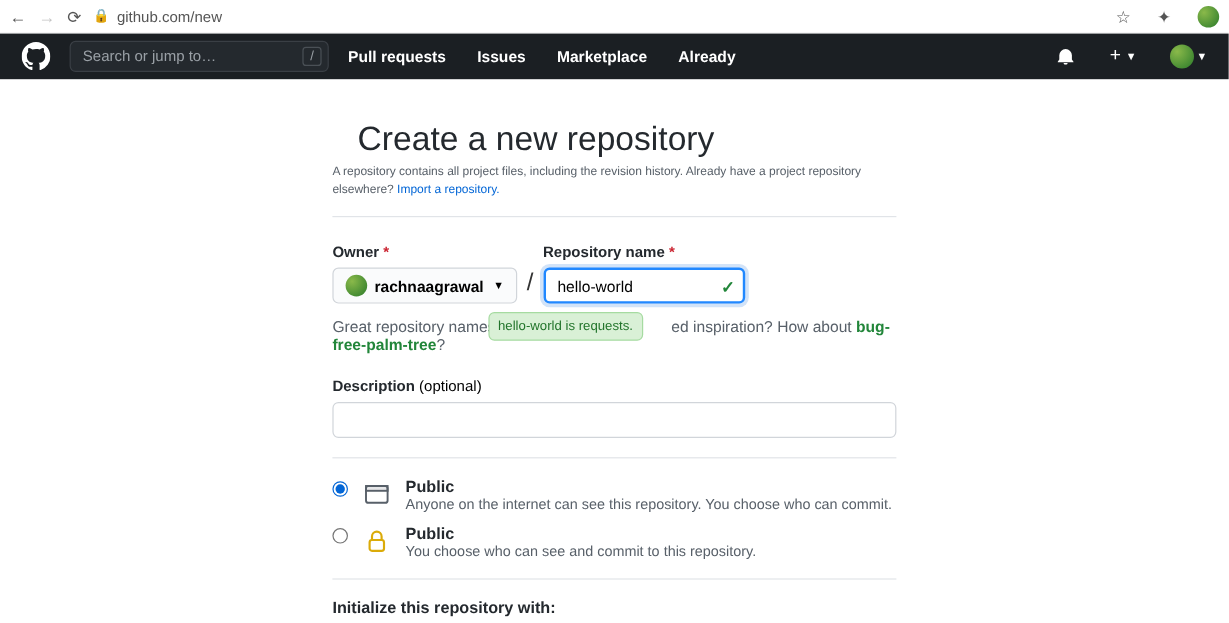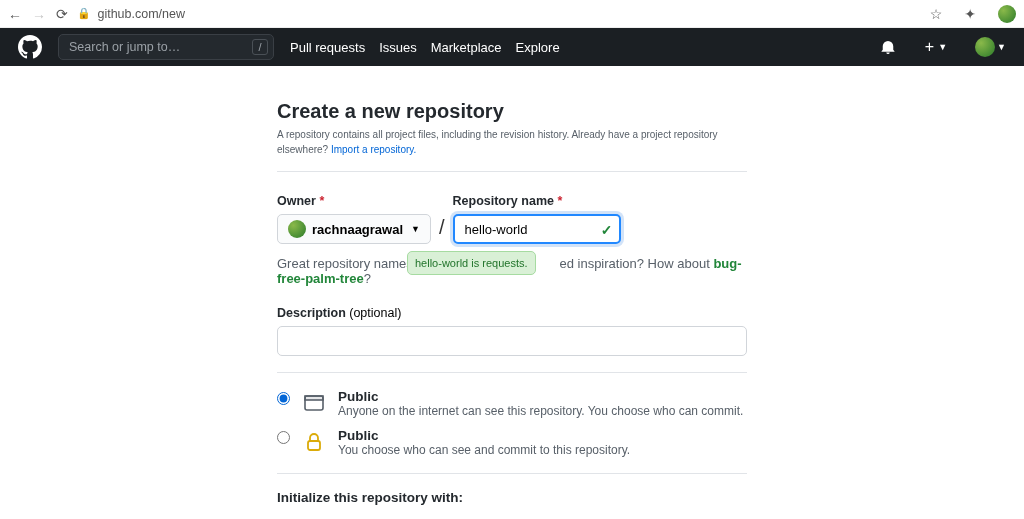--- a/index.html
+++ b/index.html
@@ -12,31 +12,31 @@
   .chrome .spacer { flex:1; }
   .chrome .right-ico { font-size:14px; color:#555; margin-left:12px; cursor:pointer; }
   .chrome .avatar { width:18px; height:18px; border-radius:50%; background: radial-gradient(circle at 30% 30%, #8ab94a, #2a7a2a); }
   
   .gh-header { display:flex; align-items:center; height:38px; background:#1b1f23; color:#fff; padding:0 18px; gap:16px; font-size:13px; }
   .gh-logo { width:24px; height:24px; fill:#fff; cursor:pointer; }
   .gh-search { position:relative; }
   .gh-search input { width:216px; height:26px; background:#24292e; border:1px solid #3a3f45; border-radius:5px; padding:0 28px 0 10px; color:#bbb; font-size:12.5px; outline:none; }
   .gh-search input::placeholder { color:#9aa0a6; }
   .gh-search .slash { position:absolute; right:6px; top:50%; transform:translateY(-50%); width:16px; height:16px; border:1px solid #4a5056; border-radius:3px; font-size:11px; color:#9aa0a6; display:flex; align-items:center; justify-content:center; }
-  .gh-nav { display:flex; gap:14px; font-weight:400; }
+  .gh-nav { display:flex; gap:26px; font-weight:700; }
   .gh-nav span { cursor:pointer; }
   .gh-header .grow { flex:1; }
   .gh-ico { color:#fff; cursor:pointer; display:inline-flex; align-items:center; }
   .gh-ico svg { width:14px; height:14px; fill:#fff; }
   .gh-plus { display:inline-flex; align-items:center; gap:2px; }
   .gh-avatar { width:20px; height:20px; border-radius:50%; background: radial-gradient(circle at 30% 30%, #8ab94a, #2a7a2a); }
   .caret { font-size:9px; margin-left:2px; }
   
   .container { width:470px; margin:34px auto 0; }
-  h1 { font-size:20px; font-weight:700; margin-bottom:4px; }
+  h1 { font-size:28px; font-weight:400; margin-bottom:4px;margin-left:21px; }
   .subhead { font-size:10px; color:#586069; line-height:1.5; }
   .subhead a { color:#0366d6; text-decoration:none; }
   hr.section { border:none; border-top:1px solid #e1e4e8; margin:14px 0 22px; }
   hr.thin { border:none; border-top:1px solid #e1e4e8; margin:16px 0; }
   .row { display:flex; align-items:flex-start; gap:0; }
   .col { display:flex; flex-direction:column; }
   .label { font-size:12.5px; font-weight:600; margin-bottom:6px; }
   .req { color:#cb2431; }
   .owner-btn { display:inline-flex; align-items:center; gap:6px; height:30px; padding:0 10px; background:#fafbfc; border:1px solid #d1d5da; border-radius:5px; font-size:13px; font-weight:600; cursor:pointer; }
   .owner-btn .mini-av { width:18px; height:18px; border-radius:50%; background: radial-gradient(circle at 30% 30%, #8ab94a, #2a7a2a); }
@@ -81,21 +81,21 @@
       <path d="M8 0C3.58 0 0 3.58 0 8c0 3.54 2.29 6.53 5.47 7.59.4.07.55-.17.55-.38 0-.19-.01-.82-.01-1.49-2.01.37-2.53-.49-2.69-.94-.09-.23-.48-.94-.82-1.13-.28-.15-.68-.52-.01-.53.63-.01 1.08.58 1.23.82.72 1.21 1.87.87 2.33.66.07-.52.28-.87.51-1.07-1.78-.2-3.64-.89-3.64-3.95 0-.87.31-1.59.82-2.15-.08-.2-.36-1.02.08-2.12 0 0 .67-.21 2.2.82a7.5 7.5 0 0 1 2-.27c.68 0 1.36.09 2 .27 1.53-1.04 2.2-.82 2.2-.82.44 1.1.16 1.92.08 2.12.51.56.82 1.27.82 2.15 0 3.07-1.87 3.75-3.65 3.95.29.25.54.73.54 1.48 0 1.07-.01 1.93-.01 2.2 0 .21.15.46.55.38A8.01 8.01 0 0 0 16 8c0-4.42-3.58-8-8-8z"></path>
     </svg>
   <div class="gh-search">
     <input placeholder="Search or jump to…" style="">
     <span class="slash">/</span>
   </div>
   <div class="gh-nav">
     <span>Pull requests</span>
     <span>Issues</span>
     <span>Marketplace</span>
-    <span>Explore</span>
+    <span>Already</span>
   </div>
   <div class="grow"></div>
   <span class="gh-ico">
     <svg viewBox="0 0 16 16">
         <path d="M8 16a2 2 0 0 0 1.985-1.75H6.015A2 2 0 0 0 8 16zm6-5V7a6 6 0 1 0-12 0v4l-1.5 2v.5h15V13L14 11z"></path>
       </svg>
   </span>
   <span class="gh-ico gh-plus" style="margin-left:14px">
     <span style="font-size:16px;line-height:12px">+</span>
       <span class="caret">▼</span>

